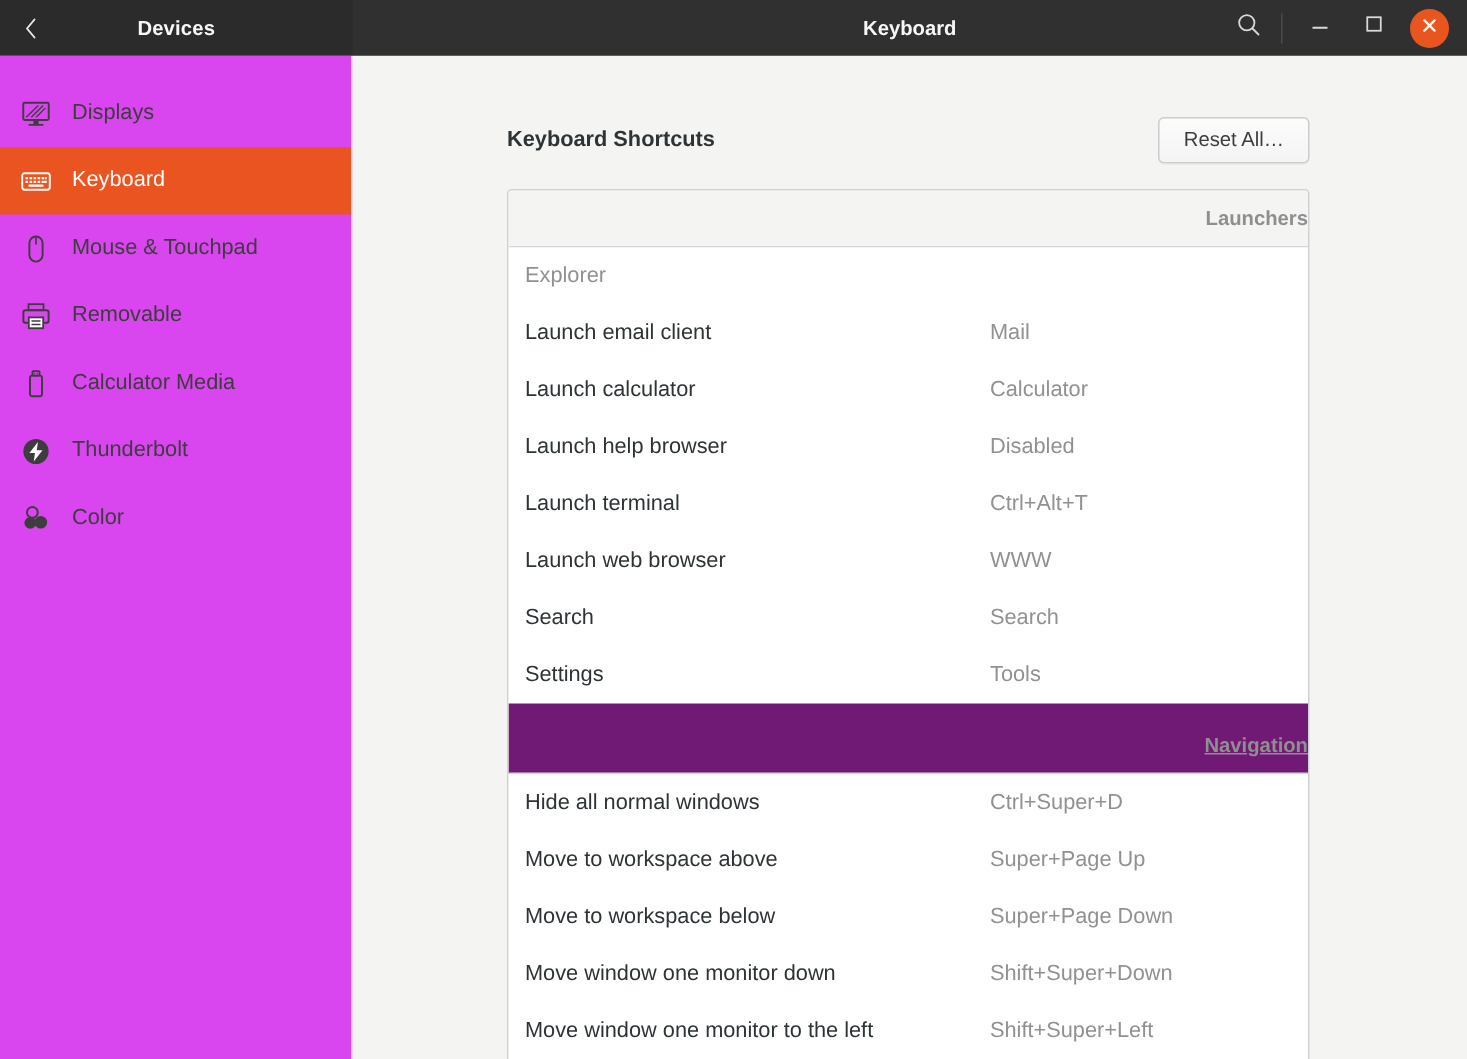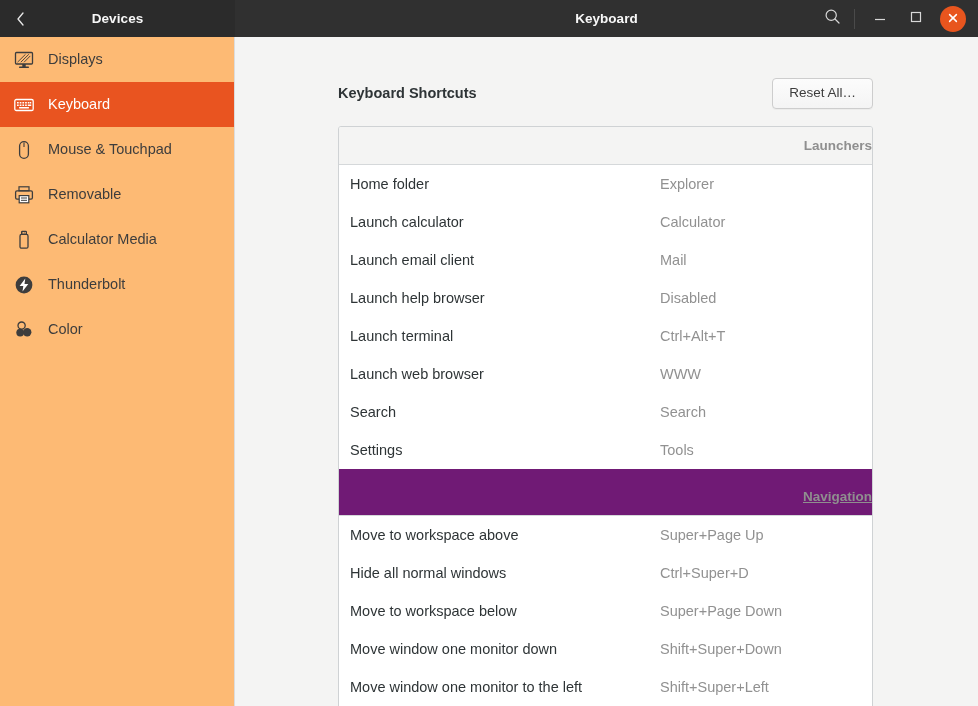--- a/index.html
+++ b/index.html
@@ -115,22 +115,22 @@
     flex: 1;
     display: flex;
     min-height: 0;
     overflow: hidden;
   }
 
   
   .sidebar {
     width: 235px;
     min-width: 235px;
-    background: #fdba74;
-    padding-top: 0px;
+    background: #d946ef;
+    padding-top: 16px;
     overflow: hidden;
     border-right: 1px solid #dcdcdc;
   }
   .nav-item {
     height: 45px;
     display: flex;
     align-items: center;
     padding-left: 12px;
     gap: 12px;
     cursor: pointer;
@@ -373,32 +373,31 @@
       </div>
 
     <div class="content">
       <div class="content-head">
         <div class="section-title">Keyboard Shortcuts</div>
         <div class="reset-btn">Reset All…</div>
       </div>
       <div class="shortcut-list" id="shortcut-list">
           <div class="group-header">Launchers</div>
           <div class="row">
-            <div class="row-name">Home folder</div>
             <div class="row-value">Explorer</div>
+          </div>
+          <div class="row">
+            <div class="row-name">Launch email client</div>
+            <div class="row-value">Mail</div>
           </div>
           <div class="row">
             <div class="row-name">Launch calculator</div>
             <div class="row-value">Calculator</div>
           </div>
           <div class="row">
-            <div class="row-name">Launch email client</div>
-            <div class="row-value">Mail</div>
-          </div>
-          <div class="row">
             <div class="row-name">Launch help browser</div>
             <div class="row-value">Disabled</div>
           </div>
           <div class="row">
             <div class="row-name">Launch terminal</div>
             <div class="row-value">Ctrl+Alt+T</div>
           </div>
           <div class="row">
             <div class="row-name">Launch web browser</div>
             <div class="row-value">WWW</div>
@@ -406,28 +405,28 @@
           <div class="row">
             <div class="row-name">Search</div>
             <div class="row-value">Search</div>
           </div>
           <div class="row">
             <div class="row-name">Settings</div>
             <div class="row-value">Tools</div>
           </div>
           <div class="group-header subsequent">Navigation</div>
           <div class="row">
+            <div class="row-name">Hide all normal windows</div>
+            <div class="row-value">Ctrl+Super+D</div>
+          </div>
+          <div class="row">
             <div class="row-name">Move to workspace above</div>
             <div class="row-value">Super+Page Up</div>
           </div>
           <div class="row">
-            <div class="row-name">Hide all normal windows</div>
-            <div class="row-value">Ctrl+Super+D</div>
-          </div>
-          <div class="row">
             <div class="row-name">Move to workspace below</div>
             <div class="row-value">Super+Page Down</div>
           </div>
           <div class="row">
             <div class="row-name">Move window one monitor down</div>
             <div class="row-value">Shift+Super+Down</div>
           </div>
           <div class="row">
             <div class="row-name">Move window one monitor to the left</div>
             <div class="row-value">Shift+Super+Left</div>

